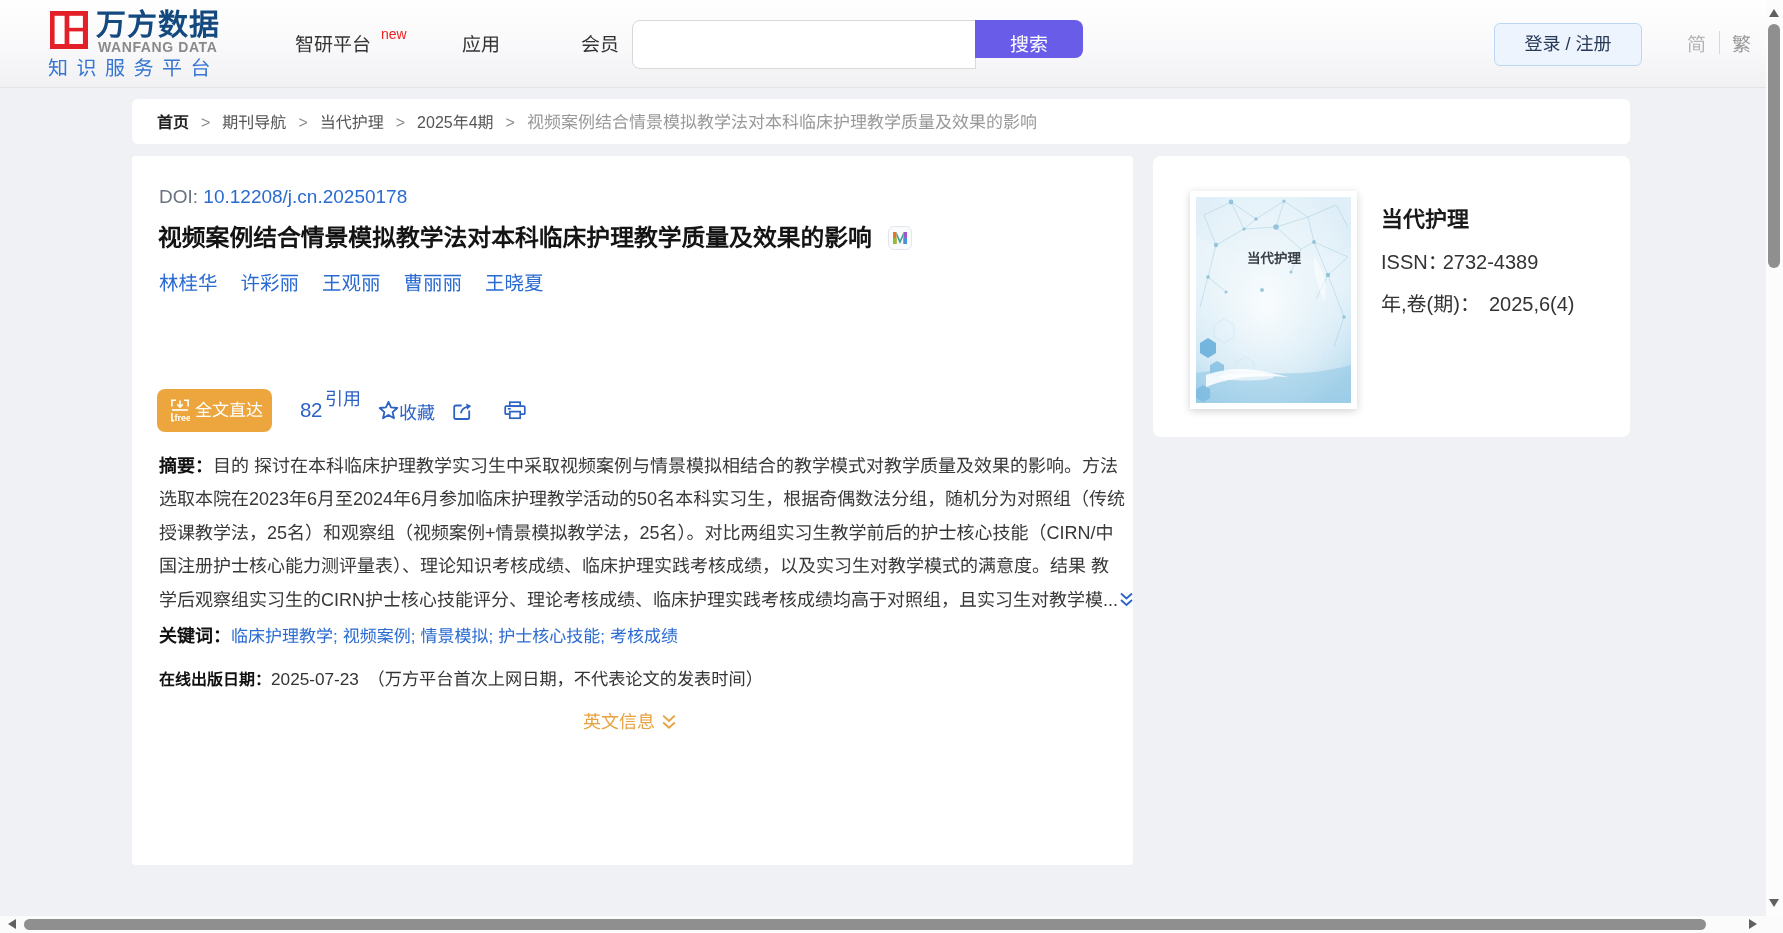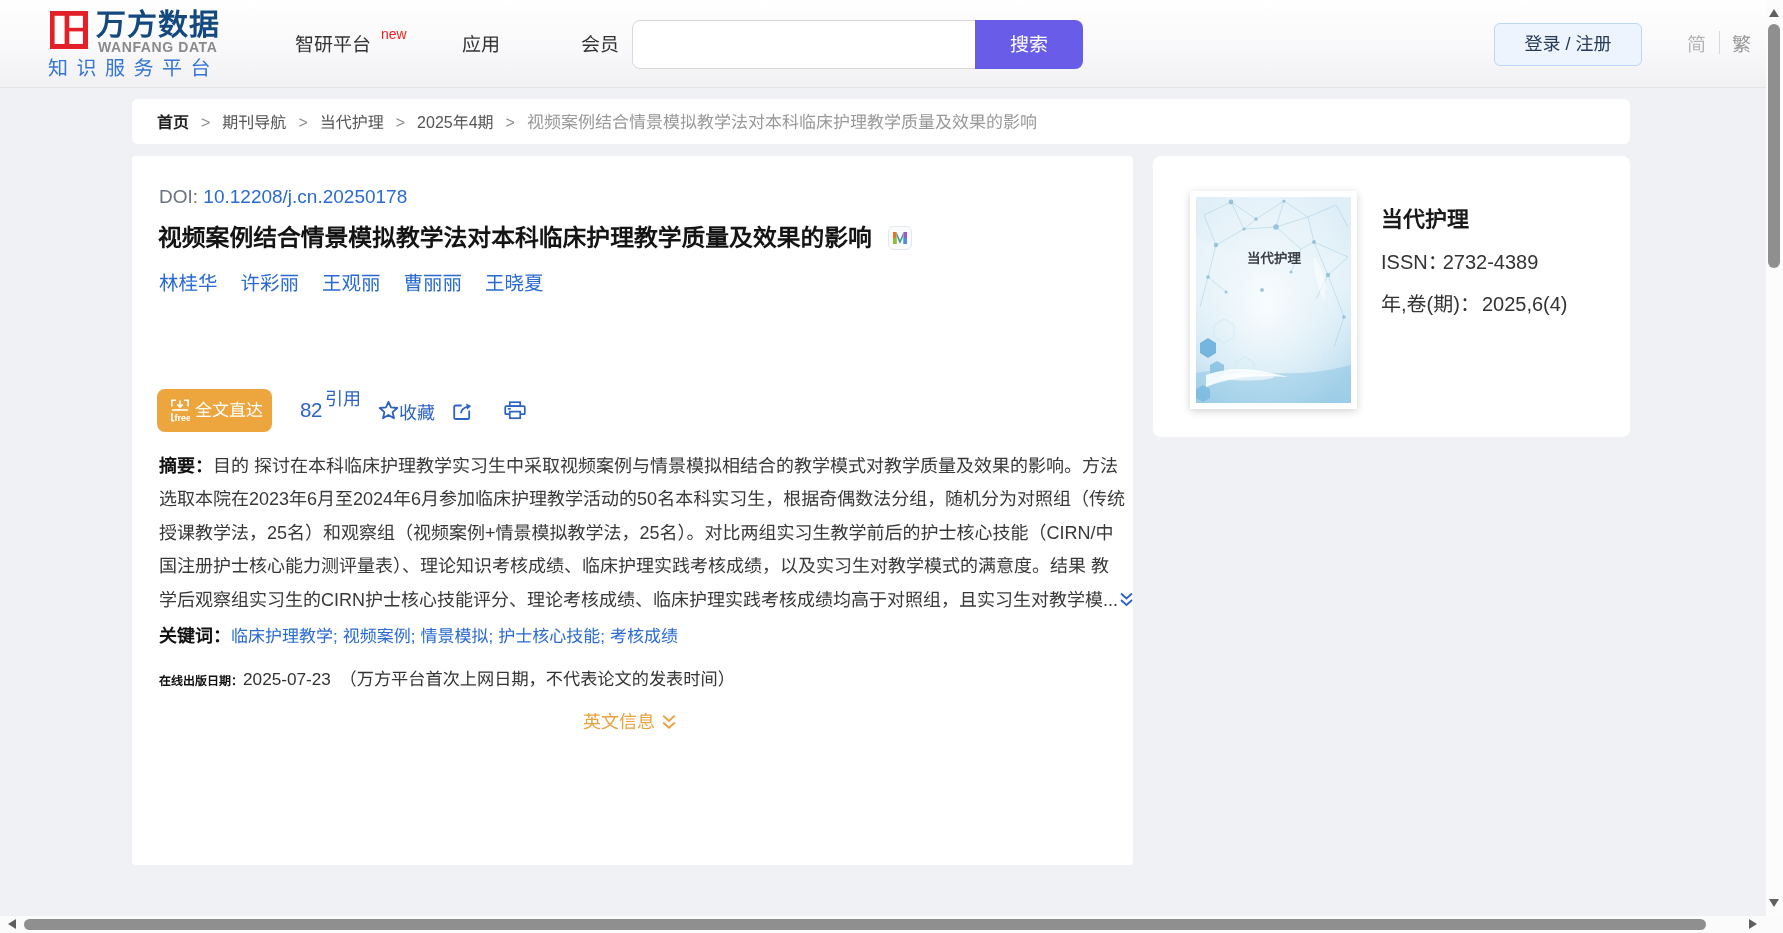--- a/index.html
+++ b/index.html
@@ -11,21 +11,21 @@
   .header { position:absolute; left:0; top:0; width:1783px; height:88px;
     background:linear-gradient(180deg,#ffffff 0%,#f8f8fa 60%,#f1f1f4 100%);
     border-bottom:1px solid #e3e4e8; }
   .logo-cn { position:absolute; left:96px; top:10px; font-size:30px; line-height:30px; font-weight:bold; color:#14497f; letter-spacing:1px; }
   .logo-en { position:absolute; left:98px; top:40px; font-size:14px; line-height:14px; font-weight:bold; color:#8a8a8a; letter-spacing:0.6px; }
   .logo-sub { position:absolute; left:48px; top:58px; font-size:20px; line-height:21px; color:#3576d2; letter-spacing:8.5px; }
   .nav-item { position:absolute; top:34px; font-size:19px; line-height:21px; color:#333; }
   .nav-new { position:absolute; left:381px; top:26px; font-size:14px; color:#f02020; font-weight:normal; }
   .search-input { position:absolute; left:632px; top:20px; width:344px; height:49px; background:#fff;
     border:1px solid #d9d9d9; border-radius:8px 0 0 8px; }
-  .search-btn { position:absolute; left:975px; top:20px; width:108px; height:49px; background:#685ce8;
+  .search-btn { position:absolute; left:975px; top:20px; width:108px; height:38px; background:#685ce8;
     border-radius:0 8px 8px 0; color:#fff; font-size:19px; text-align:center; line-height:49px; }
   .login-btn { position:absolute; left:1494px; top:23px; width:148px; height:43px; background:#edf4fd;
     border:1px solid #bcd7f7; border-radius:6px; color:#273a57; font-size:18px; text-align:center; line-height:41px; }
   .lang { position:absolute; top:34px; font-size:19px; line-height:21px; color:#a9a9a9; }
   .lang-sep { position:absolute; left:1719px; top:31px; width:1px; height:23px; background:#d8d8d8; }
   
   .crumb { position:absolute; left:132px; top:99px; width:1498px; height:45px; background:#fff; border-radius:6px;
     font-size:16px; color:#555; line-height:47px; padding-left:25px; }
   .crumb b { color:#222; }
   .crumb .sep { color:#888; padding:0 12px; }
@@ -44,21 +44,21 @@
   .btn-free { position:absolute; left:25px; top:233px; width:115px; height:43px; background:#eda63e; border-radius:8px;
     color:#fff; font-size:17px; line-height:43px; }
   .btn-free span { position:absolute; left:38px; }
   .act { position:absolute; top:238px; font-size:19px; line-height:22px; color:#2d62c5; }
   .abstract { position:absolute; left:27px; top:294px; font-size:18px; color:#383838; line-height:33.4px; white-space:nowrap; }
   .abstract b { color:#111; }
   .kw { position:absolute; left:27px; top:470px; font-size:18px; line-height:20px; color:#111; }
   .kw b { margin-right:0; }
   .kw a { color:#2a6bd2; font-size:17px; }
   .pub { position:absolute; left:27px; top:513px; font-size:17.2px; line-height:20px; color:#333; }
-  .pub b { color:#111; margin-right:0; font-size:12px; }
+  .pub b { color:#111; margin-right:0; font-size:16px; }
   .eninfo { position:absolute; left:451px; top:556px; font-size:18px; line-height:20px; color:#e8a23f; }
   
   .side-card { position:absolute; left:1153px; top:156px; width:477px; height:281px; background:#fff; border-radius:8px; }
   .cover { position:absolute; left:37px; top:35px; width:167px; height:218px; background:#fff;
     box-shadow:0 2px 8px rgba(0,0,0,0.18); padding:6px; }
   .jtitle { position:absolute; left:228px; top:52px; font-size:22px; line-height:24px; font-weight:bold; color:#1a1a1a; }
   .jrow { position:absolute; left:228px; font-size:20px; line-height:22px; color:#333; }
   
   .vsb { position:absolute; left:1766px; top:0; width:17px; height:916px; background:#fcfcfc; }
   .vsb-thumb { position:absolute; left:2px; top:24px; width:12px; height:244px; background:#8f8f8f; border-radius:6px; }
@@ -206,21 +206,21 @@
       </g>
       <path d="M0 206 L0 176 C40 168 90 186 155 168 L155 206 Z" fill="#8ec6e4" opacity="0.5"></path>
       <path d="M10 178 C40 168 60 172 92 180 C60 178 35 180 10 190 Z" fill="#ffffff" opacity="0.85"></path>
       <ellipse cx="50" cy="180" rx="28" ry="3.5" fill="#ffffff" opacity="0.6"></ellipse>
       <path d="M118 60 C128 72 132 88 128 104 C122 90 116 74 118 60 Z" fill="#ffffff" opacity="0.5"></path>
       <text x="51" y="66" font-size="13.5" font-weight="bold" fill="#3a4046">当代护理</text>
     </svg>
   </div>
   <div class="jtitle">当代护理</div>
   <div class="jrow" style="top:95px;">ISSN：<span style="margin-left:-5px;">2732-4389</span></div>
-  <div class="jrow" style="top:137px;">年,卷(期)：<span style="margin-left:2px;">2025,6(4)</span></div>
+  <div class="jrow" style="top:137px;">年,卷(期)：<span style="margin-left:9px;">2025,6(4)</span></div>
 </div>
 
 <div class="vsb">
   <div class="tri" style="left:3px; top:9px; border-left:5.5px solid transparent; border-right:5.5px solid transparent; border-bottom:8px solid #606060;"></div>
   <div class="vsb-thumb"></div>
   <div class="tri" style="left:3px; top:899px; border-left:5.5px solid transparent; border-right:5.5px solid transparent; border-top:8px solid #606060;"></div>
 </div>
 <div class="hsb">
   <div class="tri" style="left:8px; top:3px; border-top:5.5px solid transparent; border-bottom:5.5px solid transparent; border-right:8px solid #606060;"></div>
   <div class="hsb-thumb"></div>

